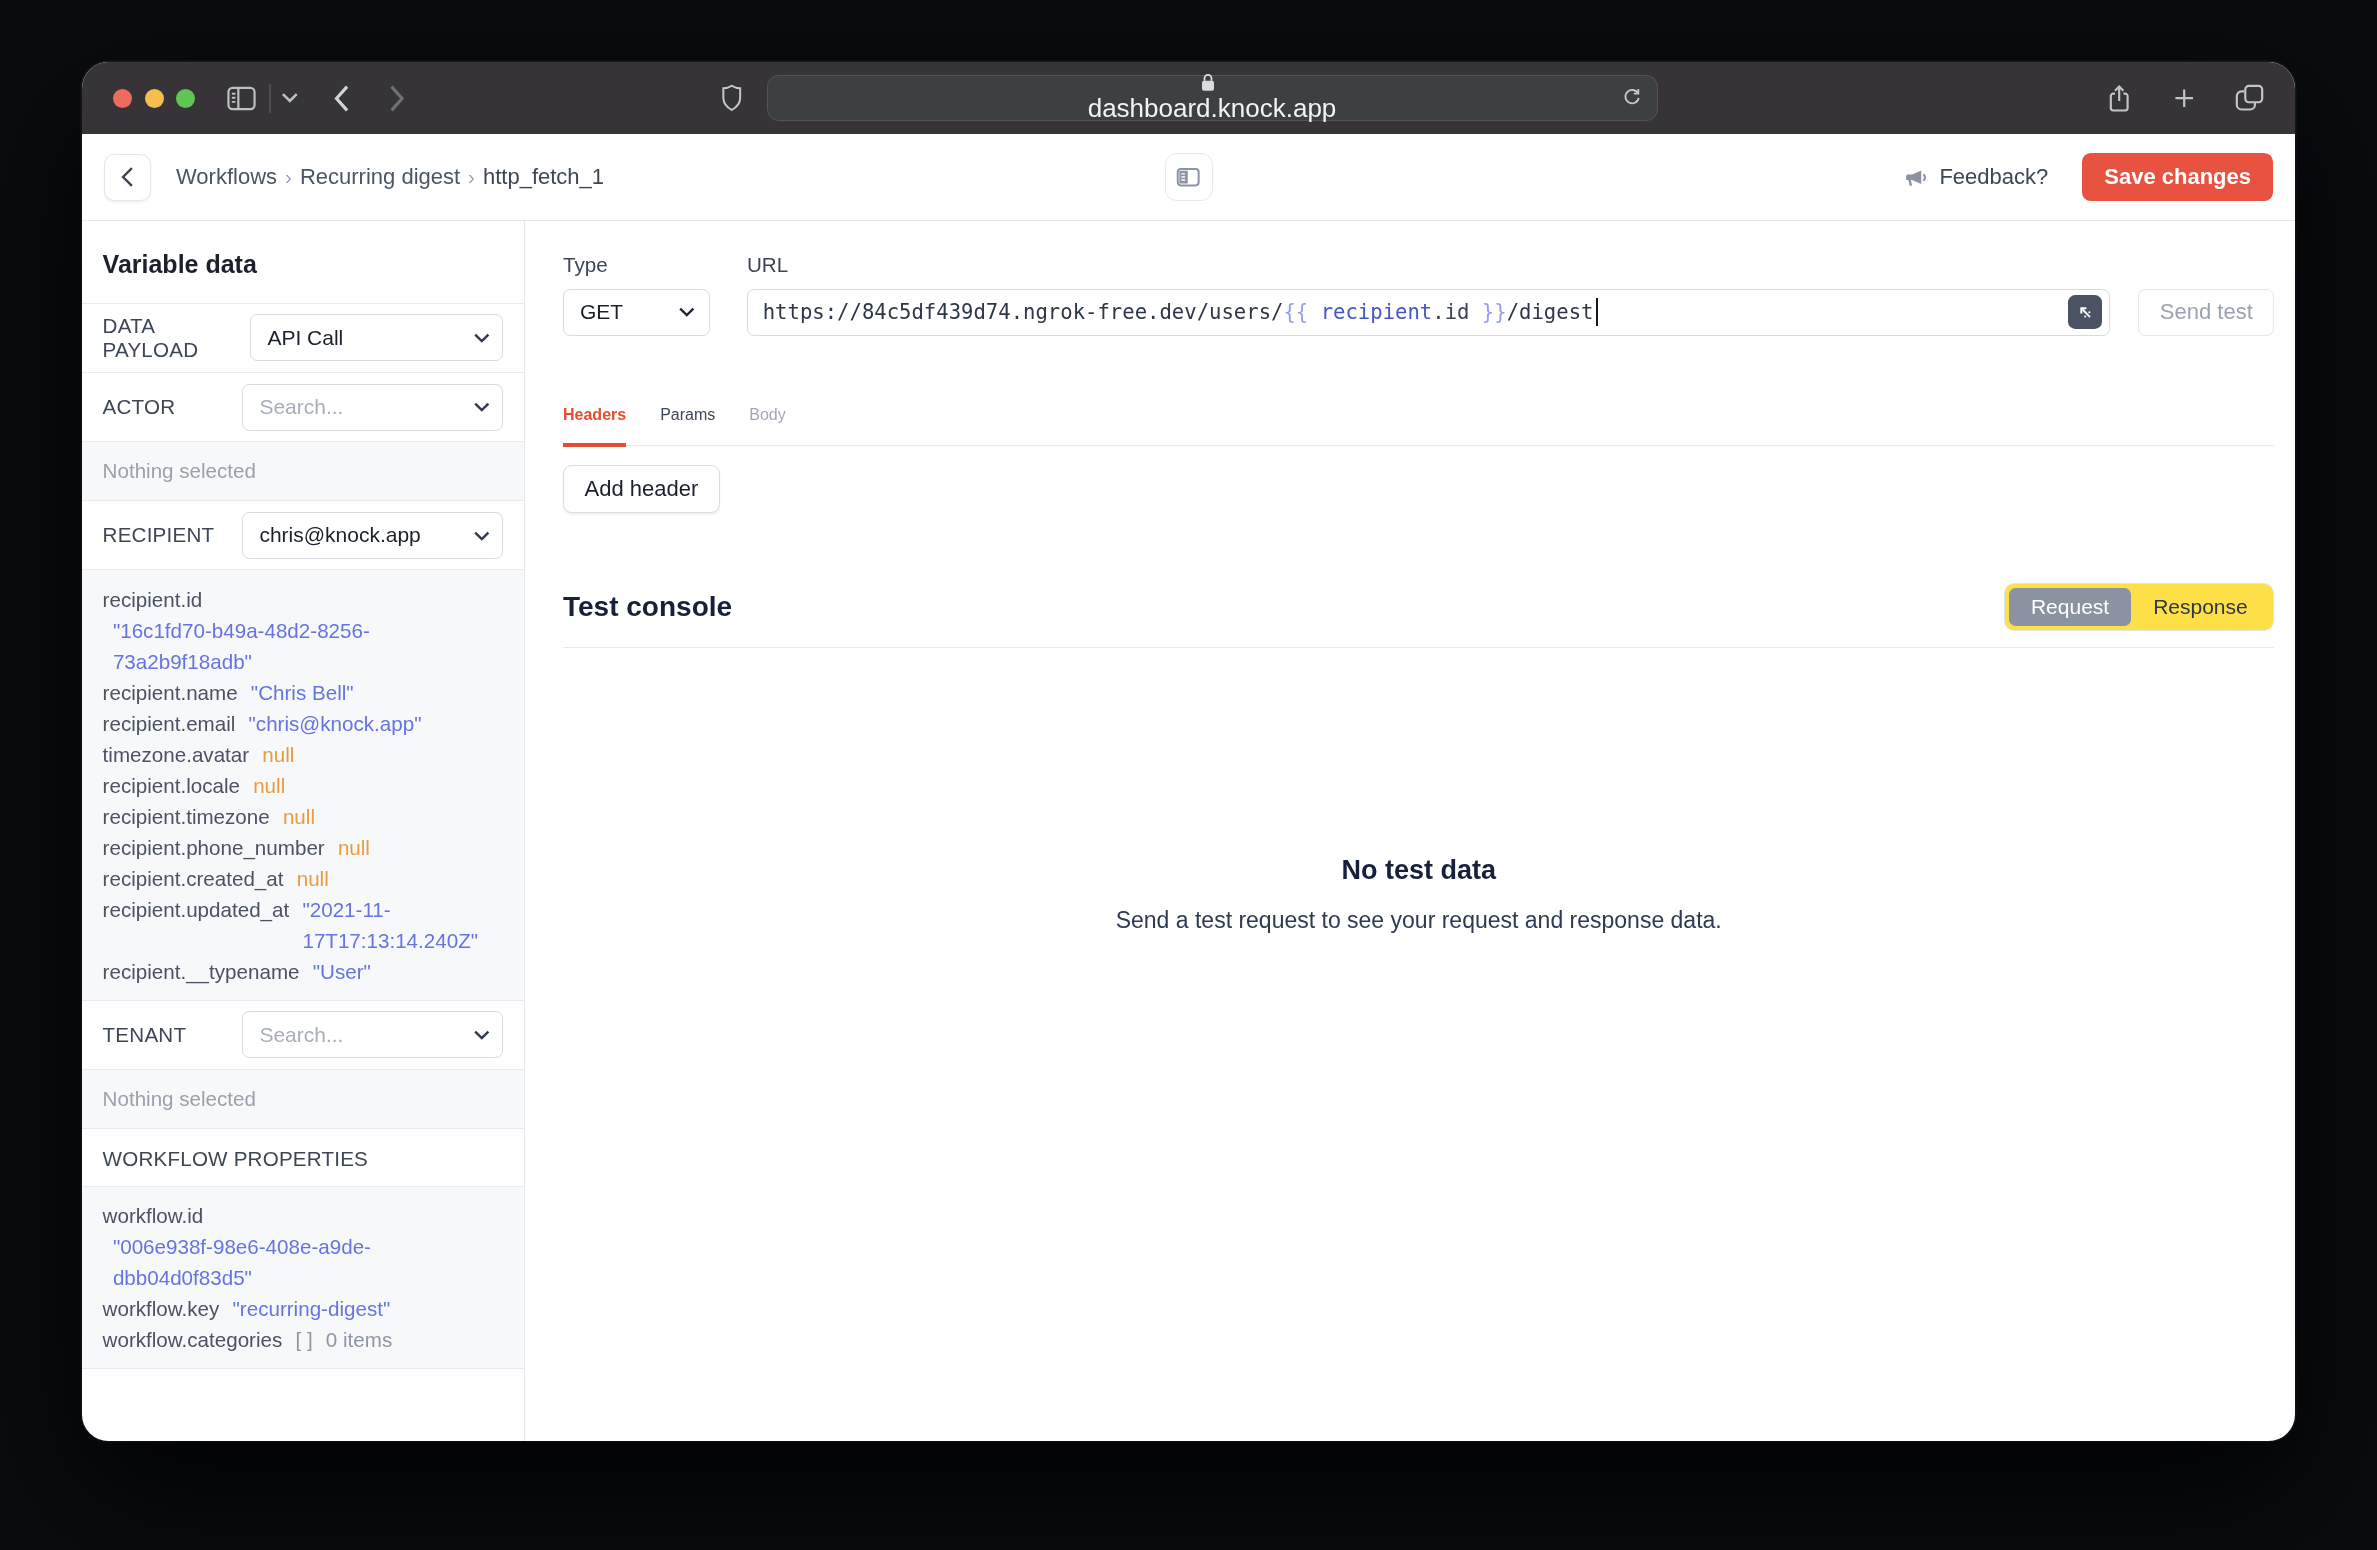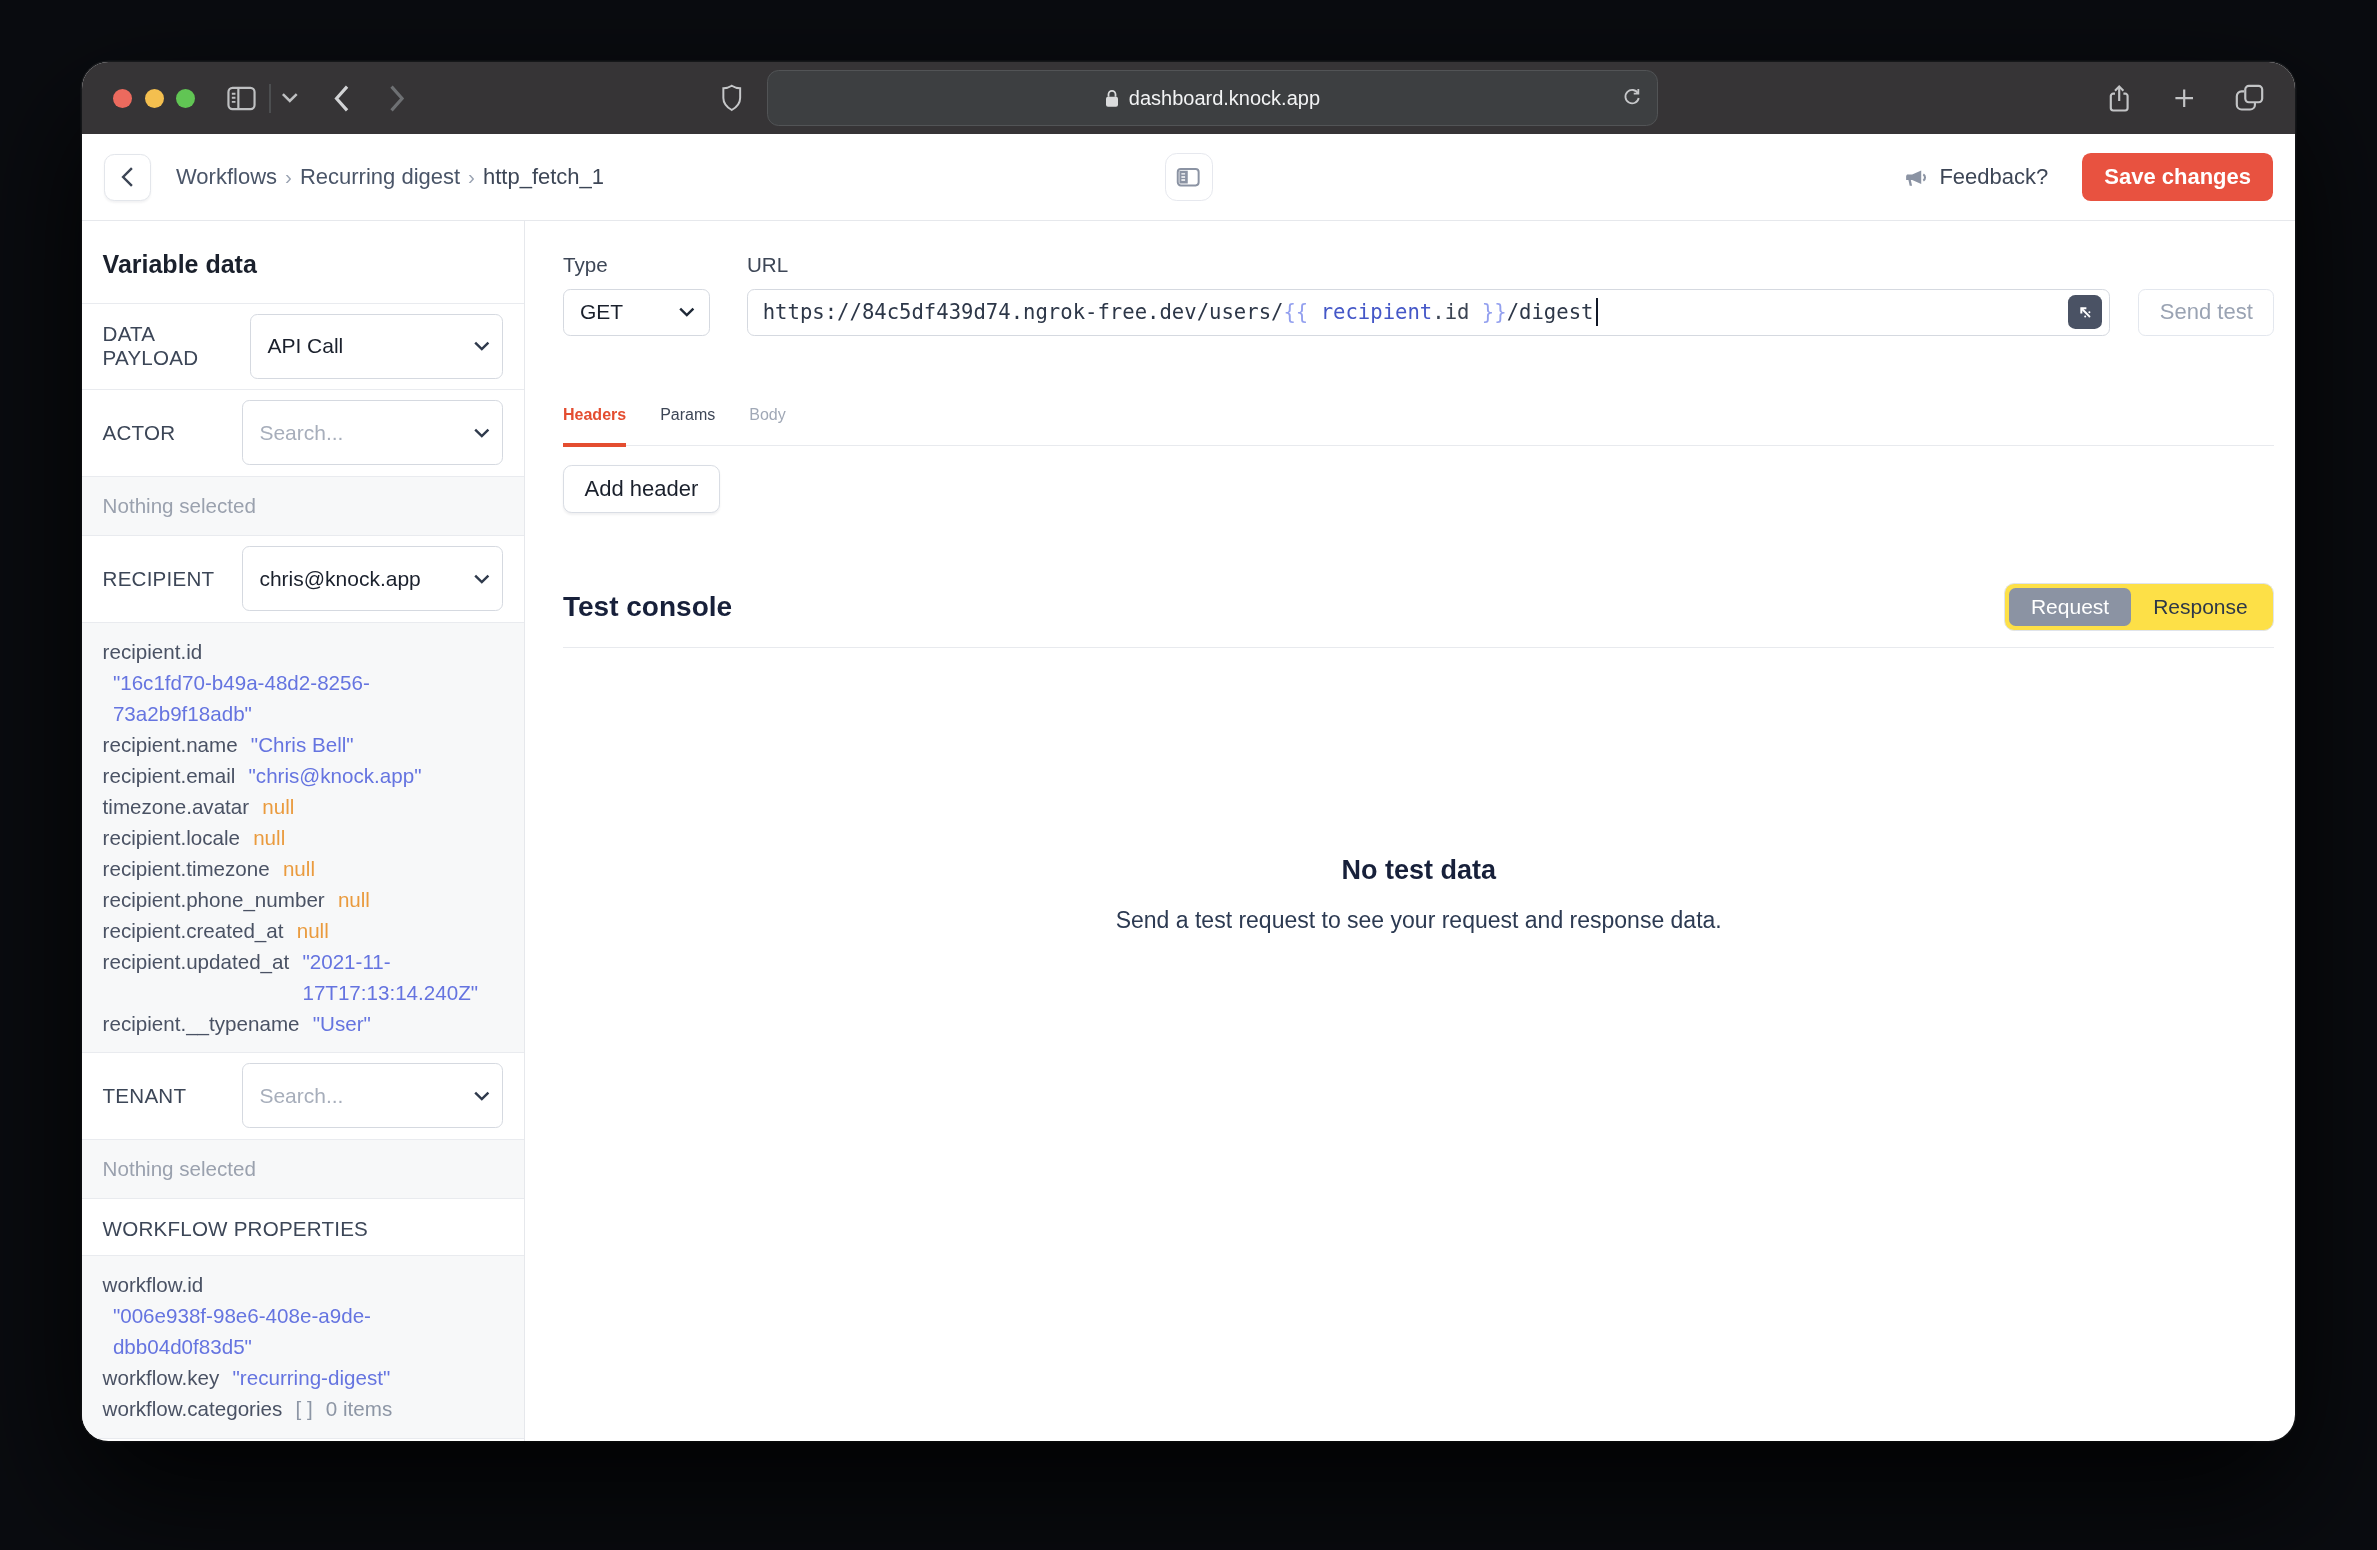--- a/index.html
+++ b/index.html
@@ -15,22 +15,22 @@
   .lights { display: flex; gap: 12.5px; }
   .light { width: 19px; height: 19px; border-radius: 50%; }
   .light.red { background: #ec6a5e; } .light.yellow { background: #f4bf4f; } .light.green { background: #61c554; }
   .chrome-left { display: flex; align-items: center; margin-left: 32px; color: #bfc0c2; }
   .chrome-ic { display: flex; align-items: center; justify-content: center; }
   .chrome-divider { width: 1.5px; height: 29px; background: #4c4e50; margin: 0 10.3px 0 13.2px; }
   .nav-back { margin-left: 34px; color: #d2d3d5; }
   .nav-fwd { margin-left: 38px; color: #6e7073; }
   .urlbar-wrap { position: absolute; left: 50%; top: 50%; transform: translate(-50%,-50%); display: flex; align-items: center; gap: 23.5px; }
   .shield { color: #c6c7c9; }
-  .urlbar { width: 891px; height: 56px; background: #3d3f41; border: 1.5px solid #525456; border-radius: 11.7px;
-    display: flex; align-items: center; justify-content: center; position: relative; color: #f2f3f4; font-size: 20px; }
+  .urlbar { width: 891px; height: 46px; background: #3d3f41; border: 1.5px solid #525456; border-radius: 11.7px;
+    display: flex; align-items: center; justify-content: center; position: relative; color: #f2f3f4; font-size: 26px; flex-direction: column; }
   .urlbar .lock { color: #dadbdc; margin-right: 8.8px; display: flex; }
   .urlbar .reload { position: absolute; right: 13.2px; color: #c6c7c9; display: flex; }
   .chrome-right { margin-left: auto; display: flex; align-items: center; gap: 38px; color: #c3c4c6; }
 
   
   .appheader { height: 87px; flex: none; background: #fff; border-bottom: 1.5px solid #e6e8ec; display: flex; align-items: center; padding: 0 22px; position: relative; }
   .back-btn { width: 47px; height: 47px; border: 1.5px solid #e3e6eb; border-radius: 10.3px; background: #fff;
     display: flex; align-items: center; justify-content: center; box-shadow: 0 1.5px 2.2px rgba(16,24,40,.05); color: #3d4656; }
   .breadcrumb { display: flex; align-items: center; gap: 8px; margin-left: 25px; font-size: 22px; color: #4a5568; }
   .crumb-sep { color: #9aa3b2; font-size: 20.6px; }
@@ -42,21 +42,21 @@
   .save-btn { background: #e85240; color: #fff; font-size: 22px; font-weight: 600; height: 48px; padding: 0 22px;
     border-radius: 8.8px; display: flex; align-items: center; border: none; }
 
   
   .bodyrow { flex: 1; display: flex; min-height: 0; }
   .sidebar { width: 443px; flex: none; border-right: 1.5px solid #e6e8ec; overflow: hidden; font-size: 20.6px; }
   .sb-title { padding: 29px 20.6px 23.5px; font-size: 25px; font-weight: 600; color: #1a202c; border-bottom: 1.5px solid #e9ebef; }
   .sb-row { display: flex; align-items: center; justify-content: space-between; padding: 10.3px 20.6px; border-bottom: 1.5px solid #e9ebef; min-height: 69px; }
   .sb-label { font-size: 20.6px; font-weight: 500; color: #3c4657; letter-spacing: 0.2px; }
   .sb-head { display: flex; align-items: center; gap: 11.7px; padding: 17.6px 20.6px 14.7px; border-bottom: 1.5px solid #e9ebef; }
-  .sb-select { width: 261px; height: 65px; border: 1.5px solid #d5d9e0; border-radius: 7.3px; background: #fff;
+  .sb-select { width: 261px; height: 47px; border: 1.5px solid #d5d9e0; border-radius: 7.3px; background: #fff;
     display: flex; align-items: center; justify-content: space-between; padding: 0 11.7px 0 16px; font-size: 21px; color: #1a202c; }
   .sb-select .ph { color: #a7aebb; }
   .sb-panel { background: #f7f8f9; padding: 13.2px 20.6px; border-bottom: 1.5px solid #e9ebef; }
   .kv { display: flex; align-items: baseline; gap: 13.2px; line-height: 31px; font-size: 20.6px; }
   .kv .k { color: #4a5264; }
   .v-str { color: #6574e0; }
   .v-null { color: #ea9b3e; }
   .kv-block .v-str { display: block; padding-left: 10.3px; line-height: 31px; }
   .muted { color: #9aa1ae; line-height: 32px; }
   .bracket { color: #8d96a5; } .count { color: #8d96a5; }

